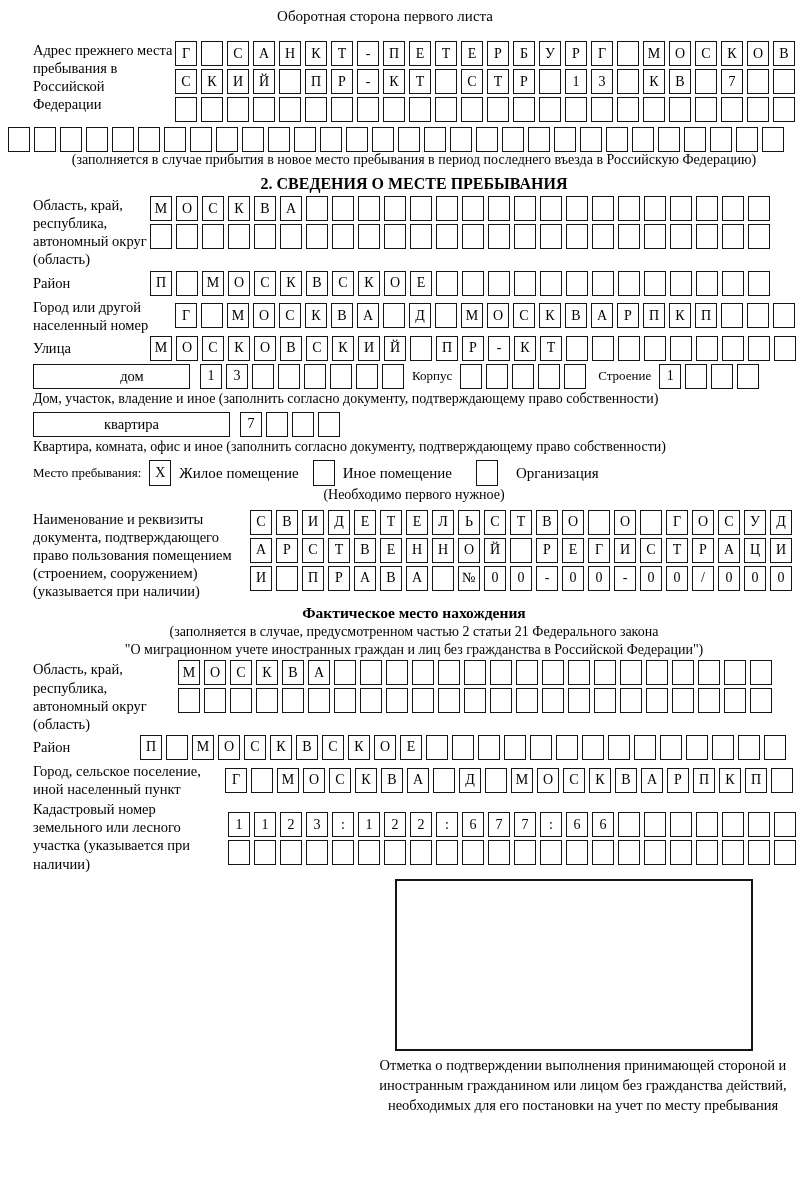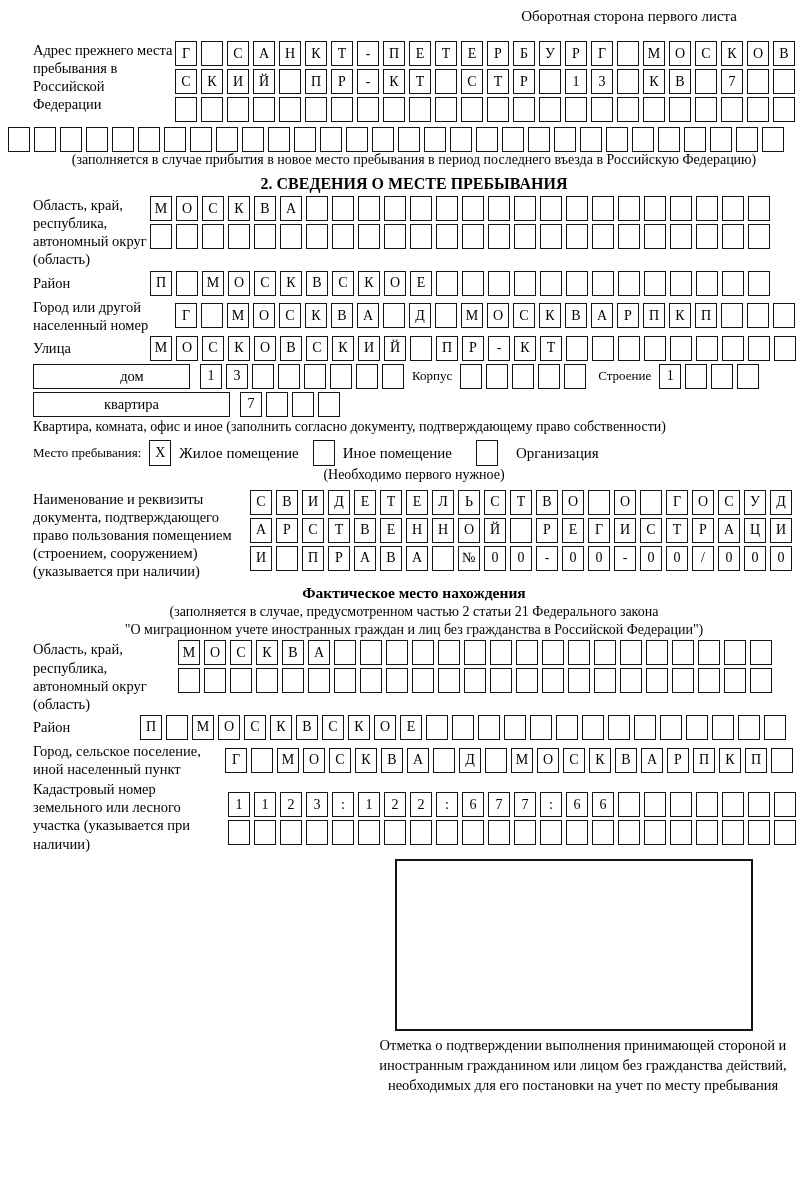--- a/index.html
+++ b/index.html
@@ -1,21 +1,21 @@
 <!DOCTYPE html>
 <html><head>
 <meta charset="utf-8">
 <style>
   html,body { margin:0; padding:0; background:#fff; }
   .page {
     position:relative; width:800px; min-height:1180px; background:#fff;
     font-family:"Liberation Serif", serif; color:#000; font-size:14px;
     box-sizing:border-box; padding:8px 5px 0 33px;
   }
-  .hdr-note { text-align:right; padding-right:58px; font-size:15px; height:19px; }
+  .hdr-note { text-align:center; padding-right:58px; font-size:15px; height:19px; }
   .line { display:flex; align-items:flex-start; margin-bottom:2px; }
   .line.vcenter { align-items:center; }
   .lbl { font-size:14.5px; line-height:1.25; flex:none; }
   .w142{width:142px;} .w117{width:117px;} .w145{width:145px;} .w107{width:107px;}
   .w192{width:192px;} .w195{width:195px;} .w217{width:217px;}
   .rows { display:flex; flex-direction:column; }
   .rows .boxrow { margin-bottom:3px; }
   .boxrow { display:flex; gap:4px; flex:none; }
   .cell {
     box-sizing:border-box; width:22px; height:25px; flex:none;
@@ -341,20 +341,21 @@
         <span class="cell"></span>
       </div>
     <span class="inline-lbl" style="margin-left:12px;">Строение</span>
     <div class="boxrow">
         <span class="cell">1</span>
         <span class="cell"></span>
         <span class="cell"></span>
         <span class="cell"></span>
       </div>
   </div>
+  <div class="caption-left">Дом, участок, владение и иное (заполнить согласно документу, подтверждающему право собственности)</div>
 
   <div class="line vcenter" style="margin-top:3px;">
     <span class="labelbox flatrect">квартира</span>
     <div class="boxrow">
         <span class="cell">7</span>
         <span class="cell"></span>
         <span class="cell"></span>
         <span class="cell"></span>
       </div>
   </div>

